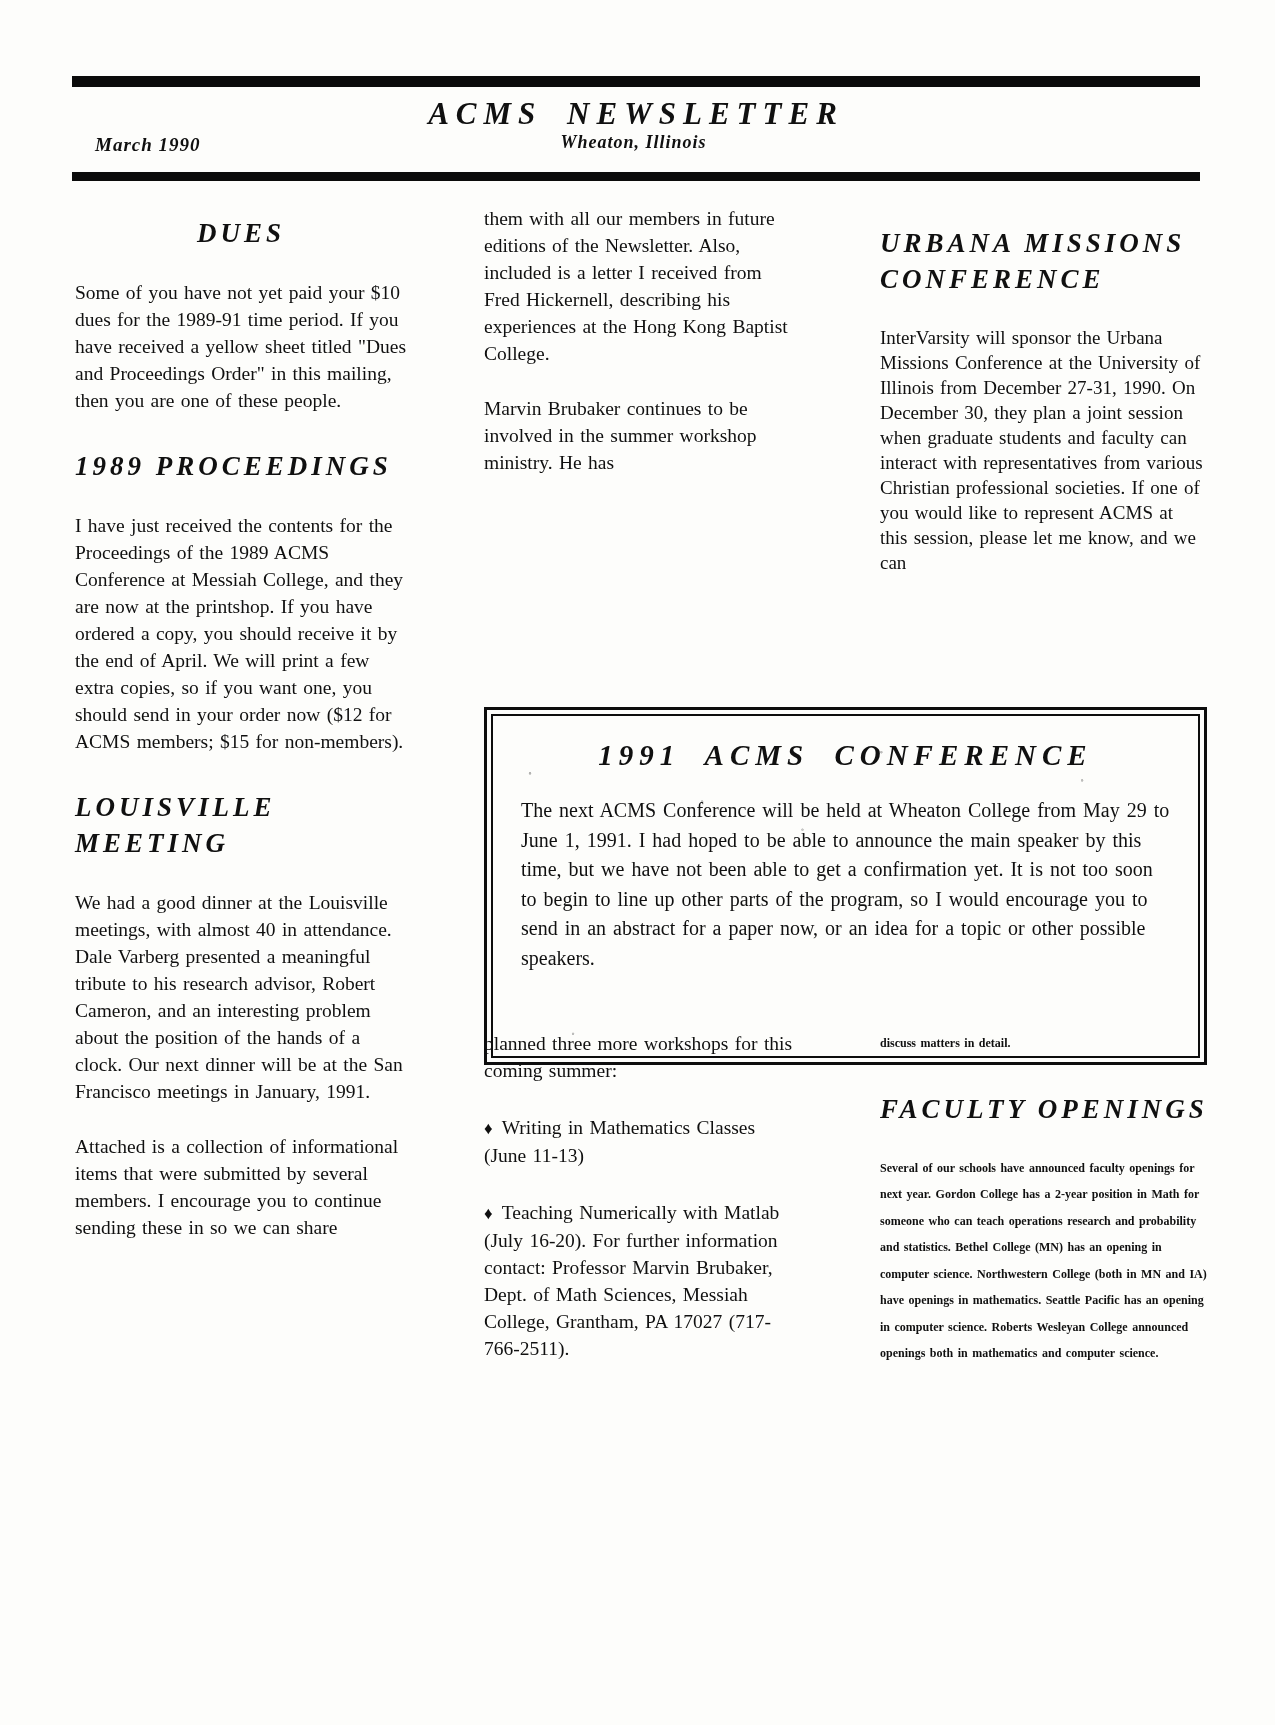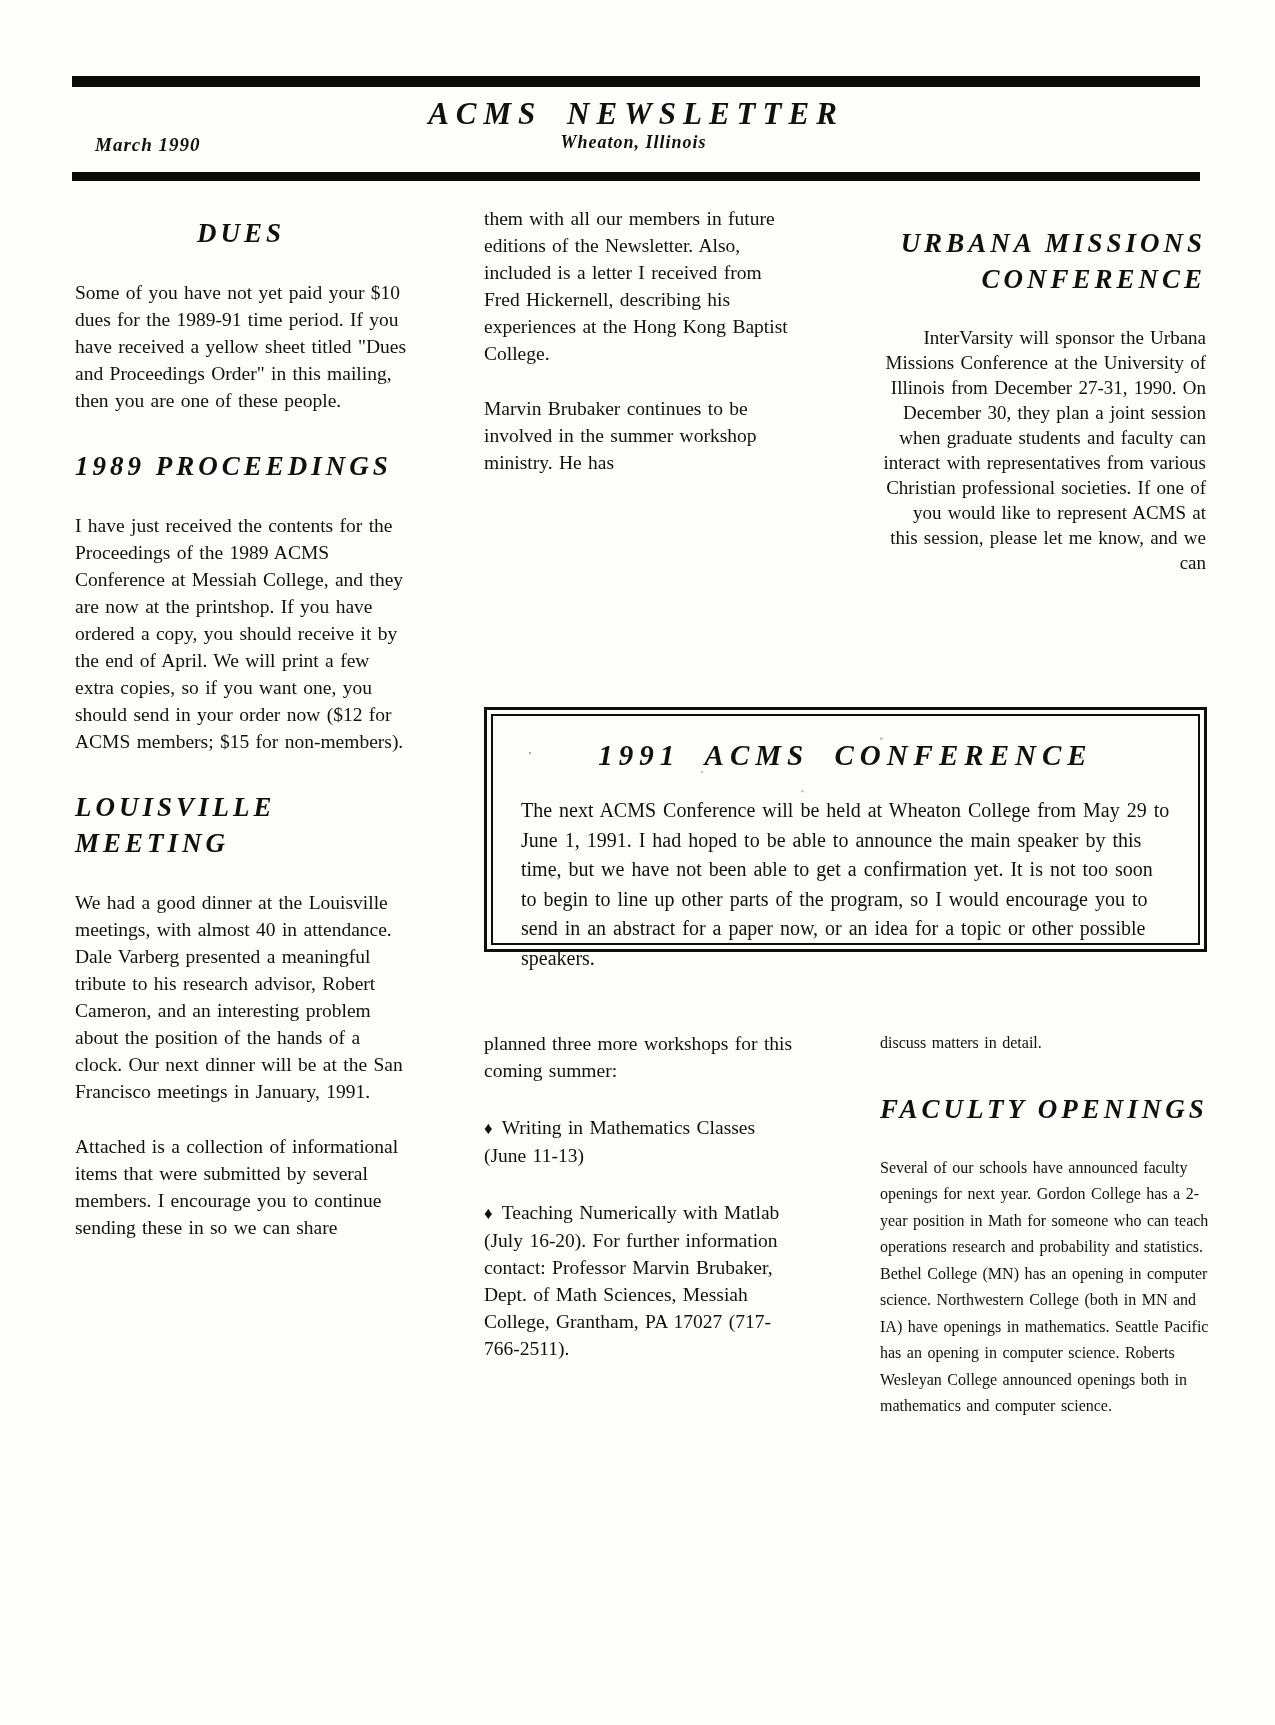--- a/index.html
+++ b/index.html
@@ -24,41 +24,41 @@
     position:absolute;left:95px;top:134px;
     font-size:19px;font-weight:bold;font-style:italic;letter-spacing:1px;
   }
   .masthead-location{
     position:absolute;left:72px;top:132px;width:1123px;text-align:center;
     font-size:18px;font-weight:bold;font-style:italic;letter-spacing:1px;
   }
   .col{position:absolute;}
   .col-left{left:75px;top:195px;width:332px;}
   .col-mid-top{left:484px;top:205px;width:316px;}
-  .col-right-top{left:880px;top:205px;width:326px;text-align:right;}
+  .col-right-top{left:880px;top:205px;width:326px;}
   .col-mid-bottom{left:484px;top:1030px;width:318px;}
   .col-right-bottom{left:880px;top:1030px;width:330px;}
   .sec-h{
     font-size:27px;font-weight:bold;font-style:italic;
     letter-spacing:4px;line-height:36px;margin:0;
   }
   .sec-h.centered{text-align:center;}
   .body-p{
     font-size:19.5px;line-height:27px;margin:0;
     word-spacing:1.5px;
   }
-  .col-right-bottom .body-p{line-height:26.5px;font-size:16px;}
+  .col-right-bottom .body-p{line-height:26.5px;font-size:12px;font-weight:bold;}
   .col-right-top .body-p{line-height:25px;font-size:19px;font-family:Liberation Serif, serif;}
   .mt-sec{margin-top:34px;}
   .mt-par{margin-top:28px;}
   .mt-head-first{margin-top:20px;}
   .bullet-item{margin-top:30px;}
   .bullet{display:inline;margin-right:9px;font-size:17px;}
   .conf-box{
-    position:absolute;left:484px;top:707px;width:723px;height:245px;
+    position:absolute;left:484px;top:707px;width:723px;height:358px;
     border:3px solid #0d0d0d;padding:4px;box-sizing:border-box;
     background:
       radial-gradient(circle 1.5px at 6% 18%, rgba(40,40,40,.35) 0 1px, transparent 1.6px),
       radial-gradient(circle 1.5px at 9% 70%, rgba(40,40,40,.3) 0 1px, transparent 1.6px),
       radial-gradient(circle 1.5px at 30% 26%, rgba(40,40,40,.28) 0 1px, transparent 1.6px),
       radial-gradient(circle 1.5px at 55% 12%, rgba(40,40,40,.3) 0 1px, transparent 1.6px),
       radial-gradient(circle 1.5px at 44% 34%, rgba(40,40,40,.25) 0 1px, transparent 1.6px),
       radial-gradient(circle 1.5px at 83% 20%, rgba(40,40,40,.3) 0 1px, transparent 1.6px),
       radial-gradient(circle 1.5px at 12% 92%, rgba(40,40,40,.3) 0 1px, transparent 1.6px);
   }

